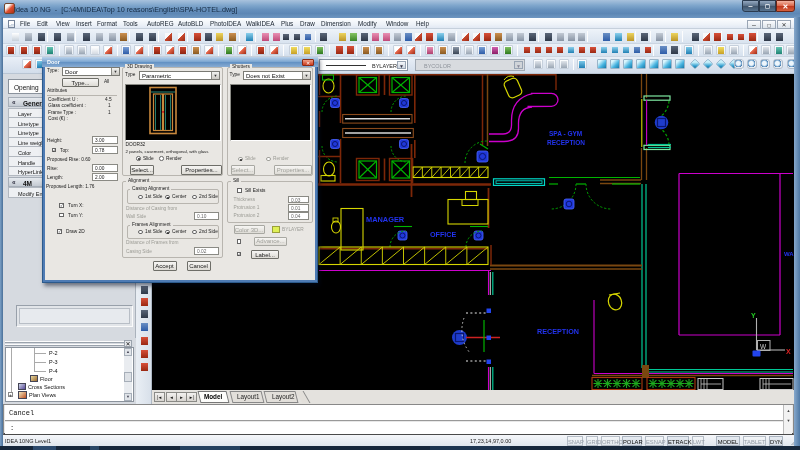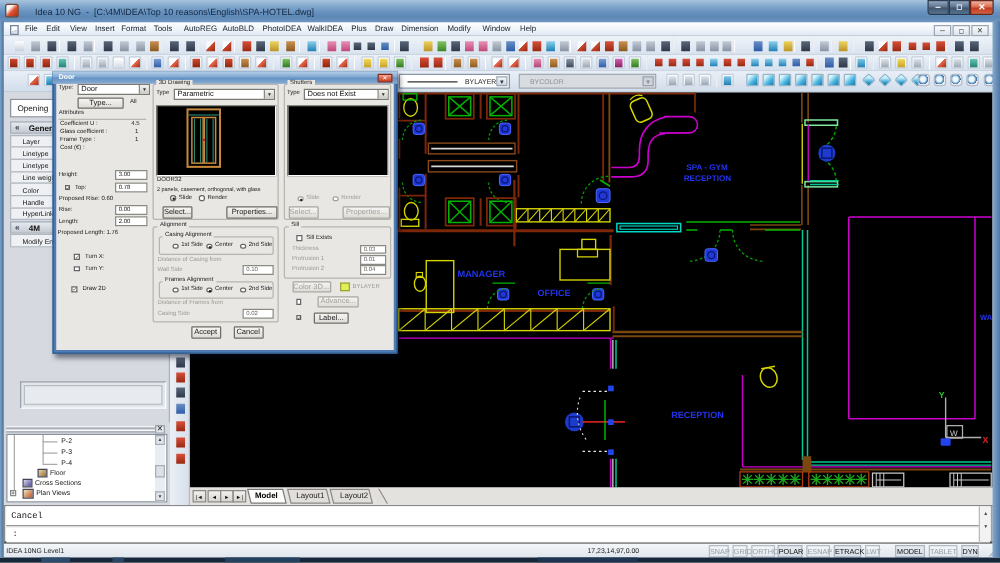--- a/index.html
+++ b/index.html
@@ -33,21 +33,21 @@
 .g-bl{--c1:#6a8fc4;--c2:#2d5ca8;}
 .g-cy{--c1:#8cd0ec;--c2:#2080b4;}
 .g-pk{--c1:#e890b4;--c2:#c04878;}
 .g-gr{--c1:#84c464;--c2:#3a8426;}
 .g-br{--c1:#cc9050;--c2:#8a5a20;}
 .g-wh{--c1:#ffffff;--c2:#c6d0da;}
 
 
 
 #titlebar{left:0;top:0;width:800px;height:18px;background:linear-gradient(#a8c2dd,#7fa6cc 30%,#6690bd 55%,#5d87b5 75%,#6e96c1);}
-#title-txt{left:28px;top:4.5px;font-size:7.2px;color:#142a42;white-space:nowrap;letter-spacing:0px;}
+#title-txt{left:14px;top:4.5px;font-size:7.2px;color:#142a42;white-space:nowrap;letter-spacing:0px;}
 #menubar{left:0;top:18px;width:800px;height:11px;background:linear-gradient(#fdfeff,#edf2f8 65%,#e1e9f3);border-bottom:1px solid #c6d0dc;font-size:6.3px;color:#16202c;}
 #tb1{left:0;top:29px;width:800px;height:15px;background:linear-gradient(#eef3f9,#d9e3ef);border-bottom:1px solid #cbd5e1;}
 #tb2{left:0;top:44px;width:800px;height:13px;background:linear-gradient(#ebf1f8,#d6e1ee);border-bottom:1px solid #cbd5e1;}
 #tb3{left:0;top:57px;width:800px;height:17px;background:linear-gradient(#e9eff7,#d2ddeb);border-bottom:1px solid #b9c5d3;}
 .combo{position:absolute;background:#fff;border:1px solid #8795a5;height:12px;font-size:6px;color:#222;}
 .arr{position:absolute;right:1px;top:1px;bottom:1px;width:9px;background:linear-gradient(#f4f6f9,#cdd6e1);border:1px solid #98a4b3;font-size:5px;line-height:8px;text-align:center;color:#334;}
 .dcombo{position:absolute;background:#d8dbdf;border:1px solid #a2aab4;height:12px;font-size:6px;color:#8e939a;}
 #lpanel{left:3px;top:74px;width:133px;height:330px;background:#d6dae0;border-right:1px solid #aab2bc;}
 #vstrip{left:137px;top:74px;width:15px;height:330px;background:linear-gradient(90deg,#e9eef4,#d8e0ea);border-right:1px solid #aeb8c4;}
 #canvas{left:152px;top:74px;width:642px;height:316px;background:#000;}

